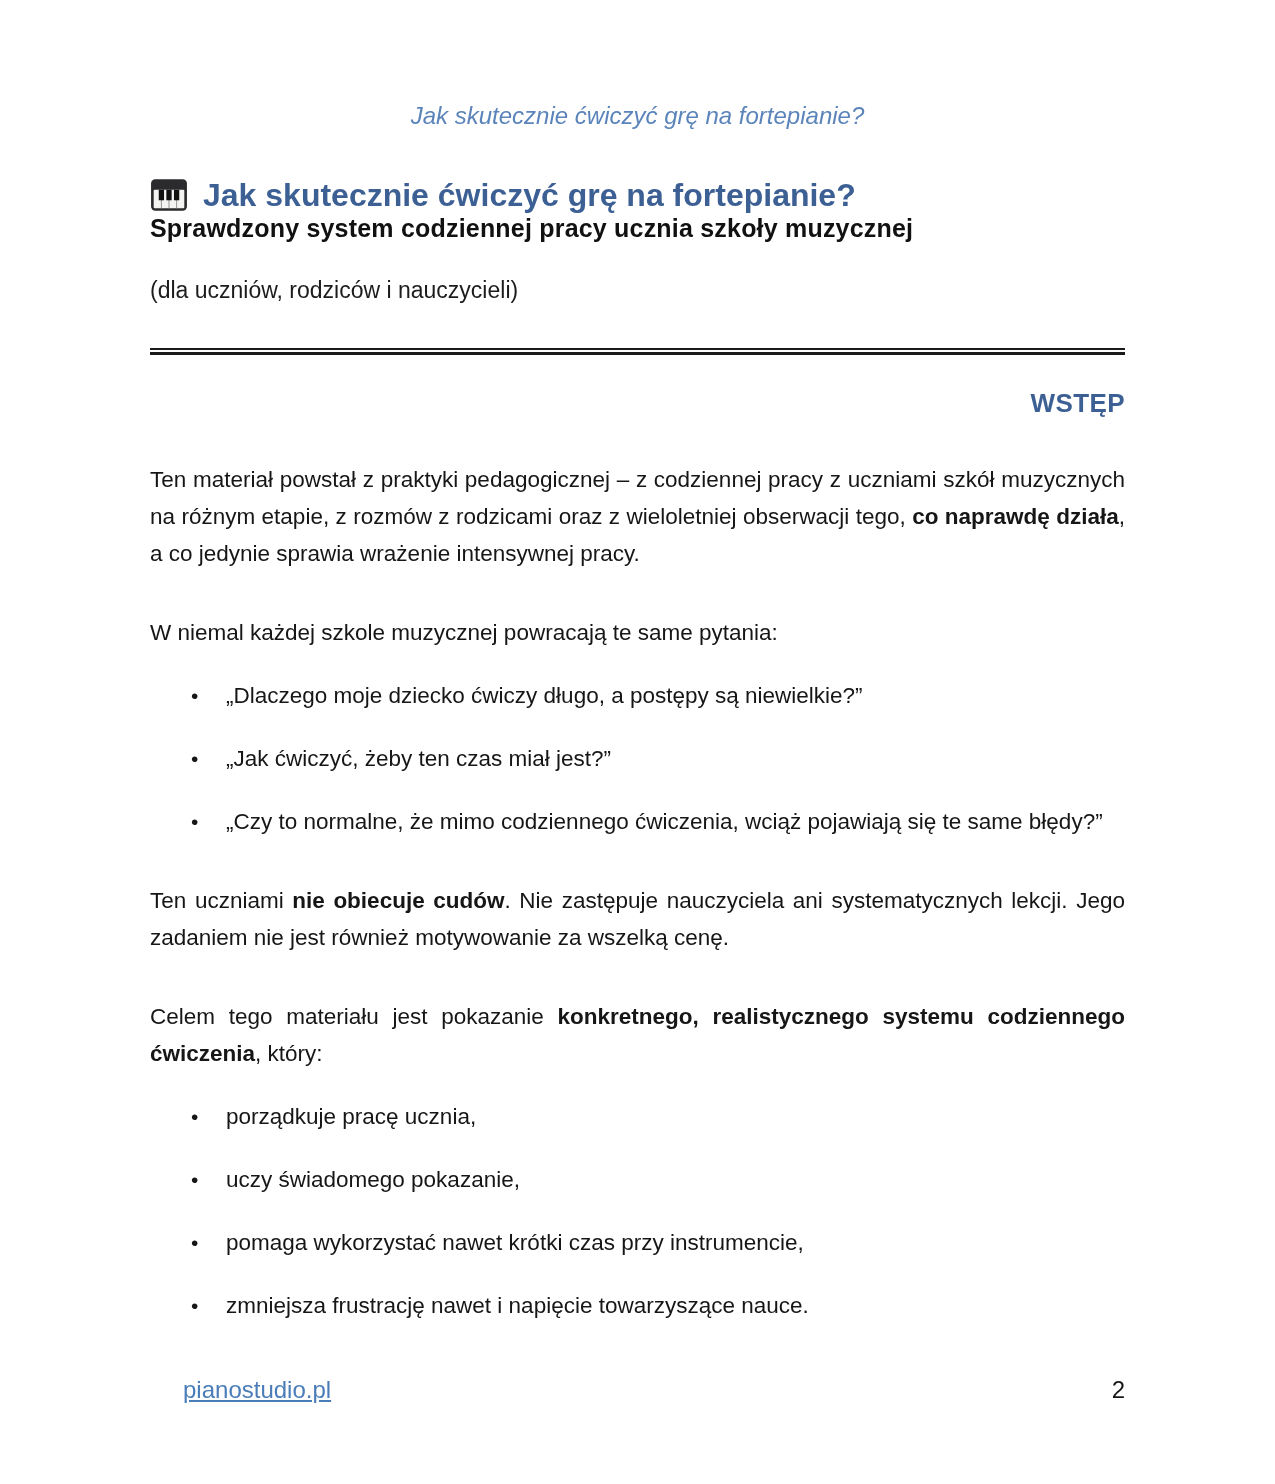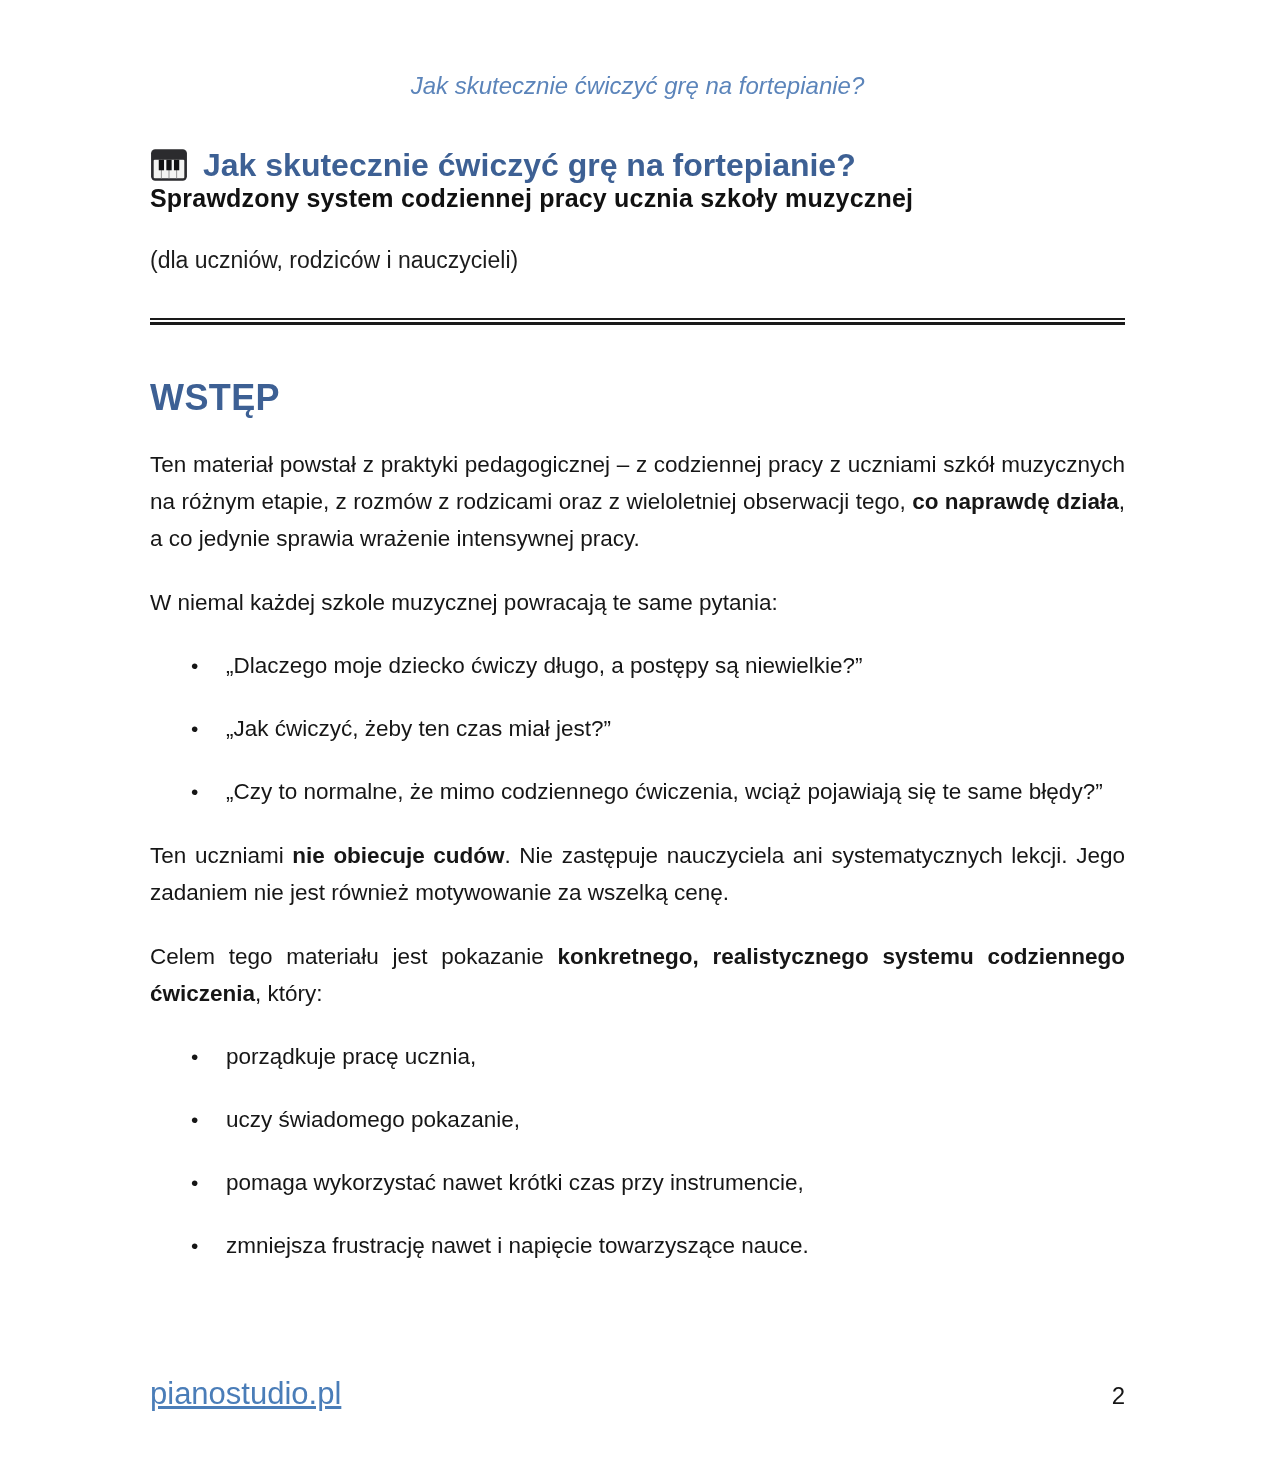--- a/index.html
+++ b/index.html
@@ -6,21 +6,21 @@
   * { margin: 0; padding: 0; box-sizing: border-box; }
   html, body { background: #ffffff; }
   body {
     width: 1275px;
     height: 1484px;
     position: relative;
     font-family: "Liberation Sans", "DejaVu Sans", sans-serif;
     color: #161616;
     overflow: hidden;
   }
-  .page { padding: 72px 150px 0 150px; }
+  .page { padding: 102px 150px 0 150px; }
 
   .running-header {
     text-align: center;
     font-style: italic;
     font-size: 24px;
     color: #5b84ba;
   }
 
   .doc-title {
     margin-top: 46px;
@@ -49,29 +49,30 @@
   }
 
   .rule {
     margin-top: 44px;
     height: 7px;
     border-top: 2px solid #1a1a1a;
     border-bottom: 3px solid #1a1a1a;
   }
 
   .section-heading {
-    margin-top: 52px;
-    font-size: 36px;
+    margin-top: 33px;
+    font-size: 26px;
     font-weight: bold;
     color: #3d6094;
     letter-spacing: 0.4px;
+    text-align: right;
   }
 
   p.body {
-    margin-top: 27px;
+    margin-top: 42px;
     font-size: 22.5px;
     line-height: 37px;
     text-align: justify;
     color: #161616;
   }
   p.body strong { font-weight: bold; }
 
   ul.doc-list { list-style: none; }
   ul.doc-list li {
     display: flex;
@@ -92,24 +93,25 @@
   .page-footer {
     position: absolute;
     left: 150px;
     right: 150px;
     top: 1376px;
     display: flex;
     justify-content: space-between;
     align-items: baseline;
   }
   .footer-link {
-    font-size: 31px;
+    font-size: 24px;
     color: #4a7db8;
     text-decoration: underline;
     cursor: pointer;
+    margin-left: 33px;
   }
   .page-number { font-size: 24px; color: #161616; }
 </style>
 </head>
 <body>
 
 <div class="page">
 
   <div class="running-header">Jak skutecznie ćwiczyć grę na fortepianie?</div>
 

